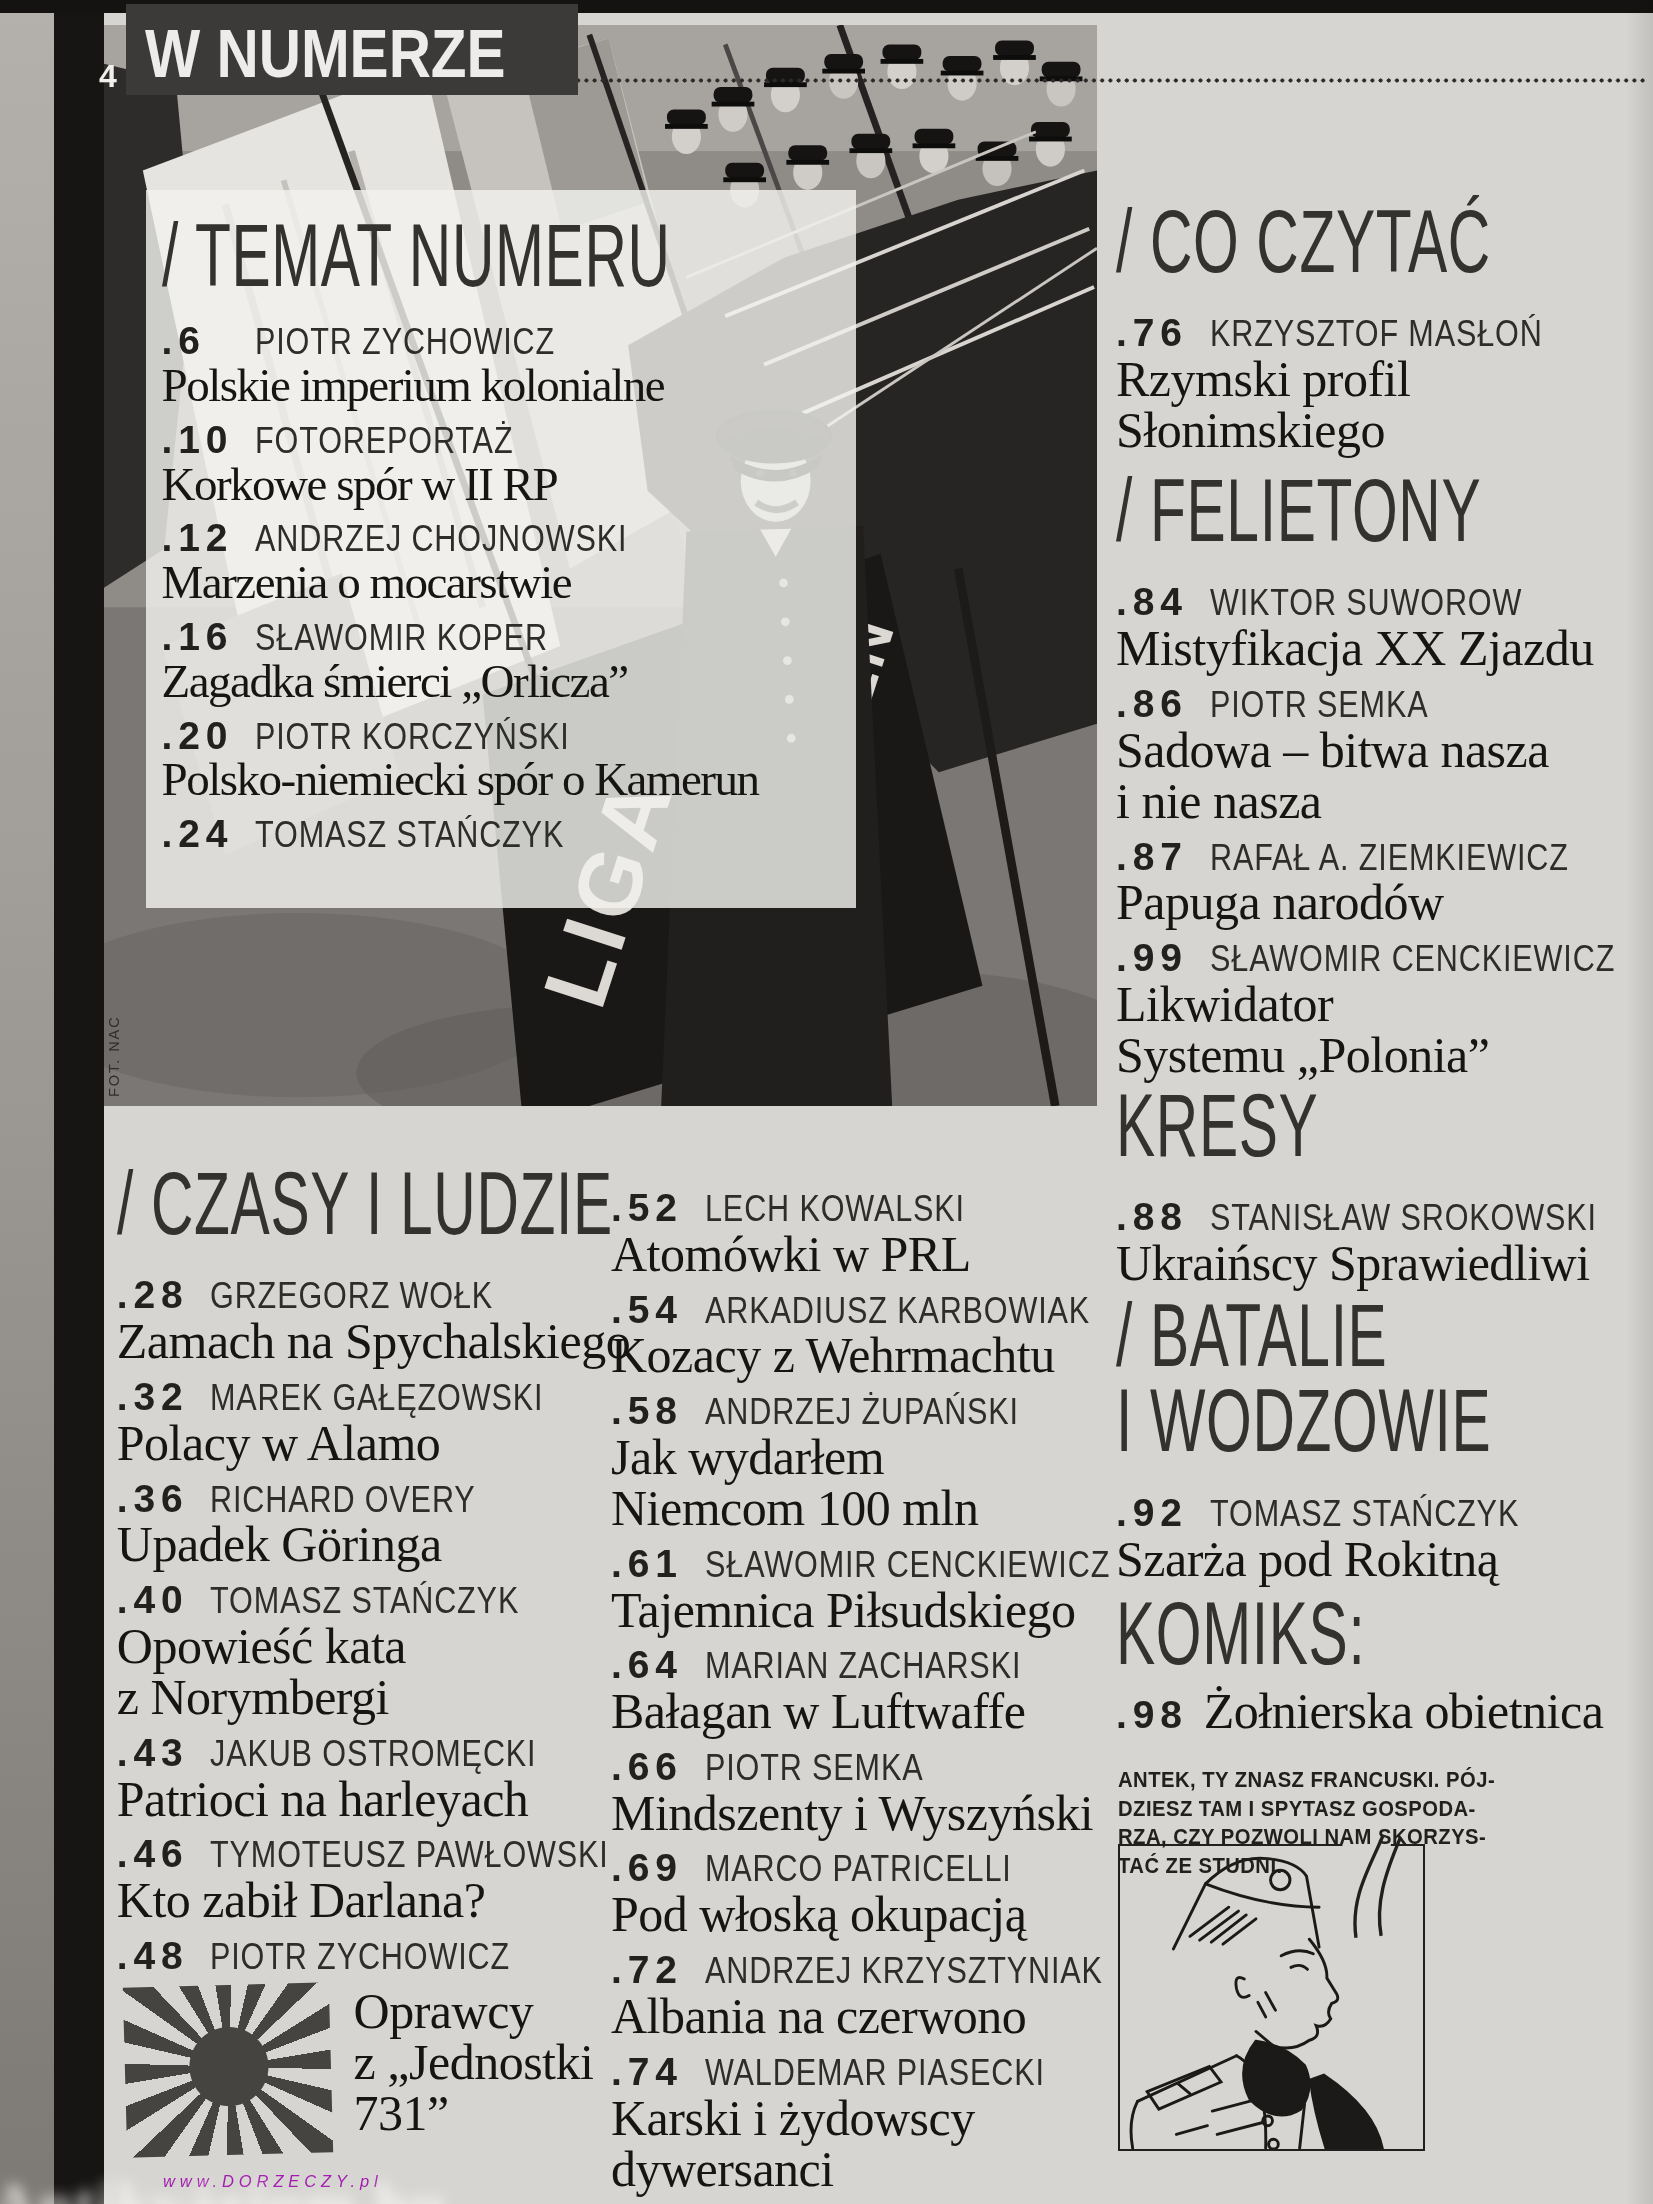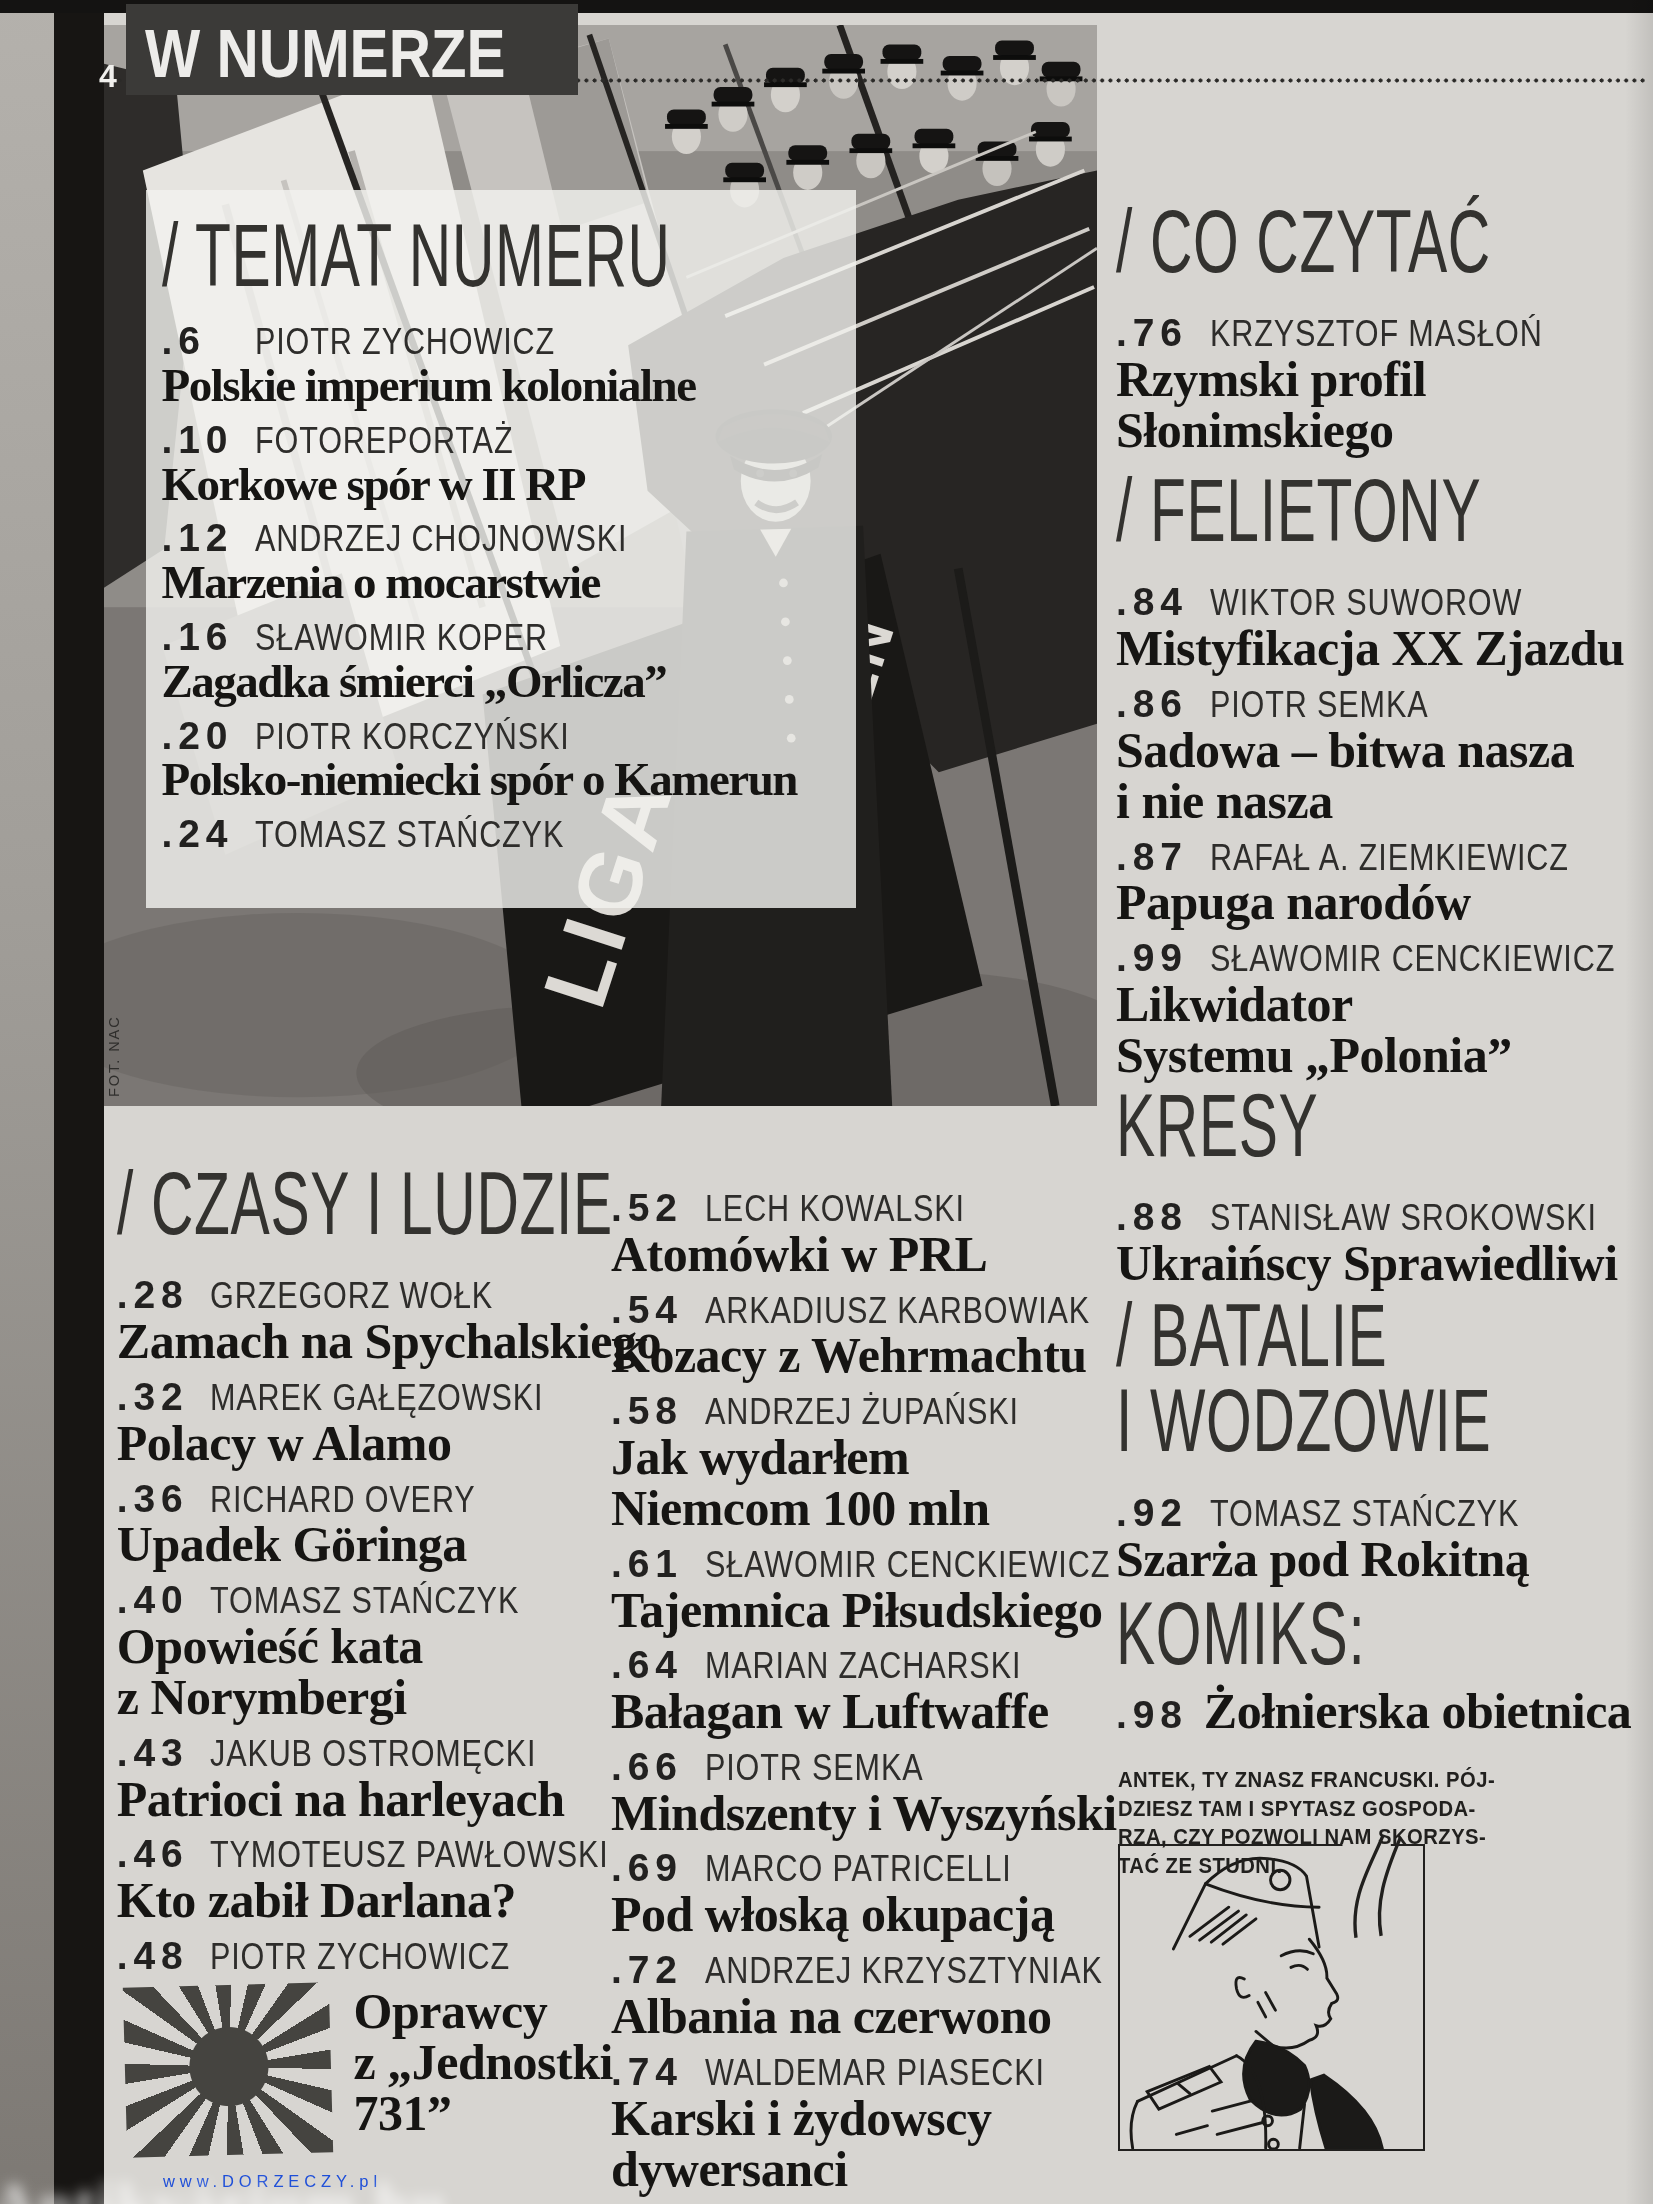--- a/index.html
+++ b/index.html
@@ -22,21 +22,21 @@
         white-space:pre;}
   .cond{display:inline-block;transform:scaleX(0.66);transform-origin:left top;white-space:pre;}
   .sec-heading{font-size:89px;font-weight:400;color:#33322f;line-height:0.96;
         letter-spacing:1px;margin:0 0 29px 0;}
   .item{margin-bottom:9.7px;}
   .meta{display:flex;align-items:baseline;margin-bottom:1.9px;}
   .num{font-weight:700;font-size:39px;color:#222120;letter-spacing:5.8px;line-height:1;
         min-width:82px;margin-right:11.6px;}
   .author{font-size:36px;font-weight:400;color:#2e2d2b;letter-spacing:1px;line-height:1;
         transform:scaleX(0.85);transform-origin:left bottom;display:inline-block;white-space:pre;}
-  .title{font-family:"Liberation Serif","DejaVu Serif",serif;font-weight:700;font-size:50px;
+  .title{font-family:"Liberation Serif","DejaVu Serif",serif;font-weight:400;font-size:50px;
         color:#161513;line-height:1.02;letter-spacing:-0.5px;white-space:pre;}
   .overlay{position:absolute;left:42px;top:165px;width:710px;height:718px;
         background:rgba(242,241,238,0.82);padding:23px 0 0 15.5px;box-sizing:border-box;z-index:4;}
   .overlay .title{font-size:47px;letter-spacing:-1.5px;}
   .overlay .sec-heading{margin-bottom:23px;}
   .fotcredit{position:absolute;left:1.9px;top:946px;height:126px;writing-mode:vertical-rl;
         transform:rotate(180deg);font-size:14.6px;letter-spacing:1.9px;color:#2f2e2c;z-index:5;}
   .col{position:absolute;}
   .col-left{left:109px;top:1161px;width:529px;padding-left:7.8px;}
   .col-mid{left:611px;top:1161px;width:519px;padding-top:27px;}
@@ -45,21 +45,21 @@
   .sec-bat{top:1293px;} .sec-kom{top:1591px;}
   .sec-kom .sec-heading{margin-bottom:9.7px;}
   .komrow .title{margin-left:-5.8px;}
   .sunrow{display:flex;align-items:flex-start;margin-top:9.7px;}
   .sun{width:206px;height:170px;margin-left:7.8px;flex:0 0 auto;transform:rotate(-1.5deg);
        background:
         radial-gradient(circle at 50.5% 48%, #454440 0 39px, rgba(69,68,64,0) 40px),
         repeating-conic-gradient(from -8deg at 50.5% 48%, #454440 0deg 11deg, rgba(0,0,0,0) 11deg 22.5deg);}
   .sunrow .title{margin-left:23px;margin-top:1.9px;}
   .website{position:absolute;left:163px;top:2172px;font-size:16.5px;letter-spacing:4.9px;
-        color:#1d4ed8;z-index:6;}
+        color:#a21caf;z-index:6;font-style:italic;}
   .comic-speech{position:absolute;left:1118px;top:1766px;width:427px;z-index:6;
         font-weight:700;font-size:22px;letter-spacing:0.5px;line-height:1.3;color:#21201e;
         white-space:pre;transform:scaleX(0.92);transform-origin:left top;}
   .comic-panel{position:absolute;left:1118px;top:1844px;width:307px;height:307px;
         border:2.9px solid #21201e;box-sizing:border-box;z-index:4;}
   .bubble-tail{position:absolute;left:1327px;top:1835px;z-index:5;}
   .watermark{position:absolute;left:-7.8px;top:2170px;width:796px;height:35px;overflow:hidden;z-index:10;}
   .watermark span{font-size:60px;font-weight:700;color:rgba(255,255,255,0.78);
         filter:blur(6.8px);letter-spacing:2.9px;font-family:"Liberation Serif",serif;}
   .root::after{content:"";position:absolute;right:0;top:0;width:29px;height:2205px;

